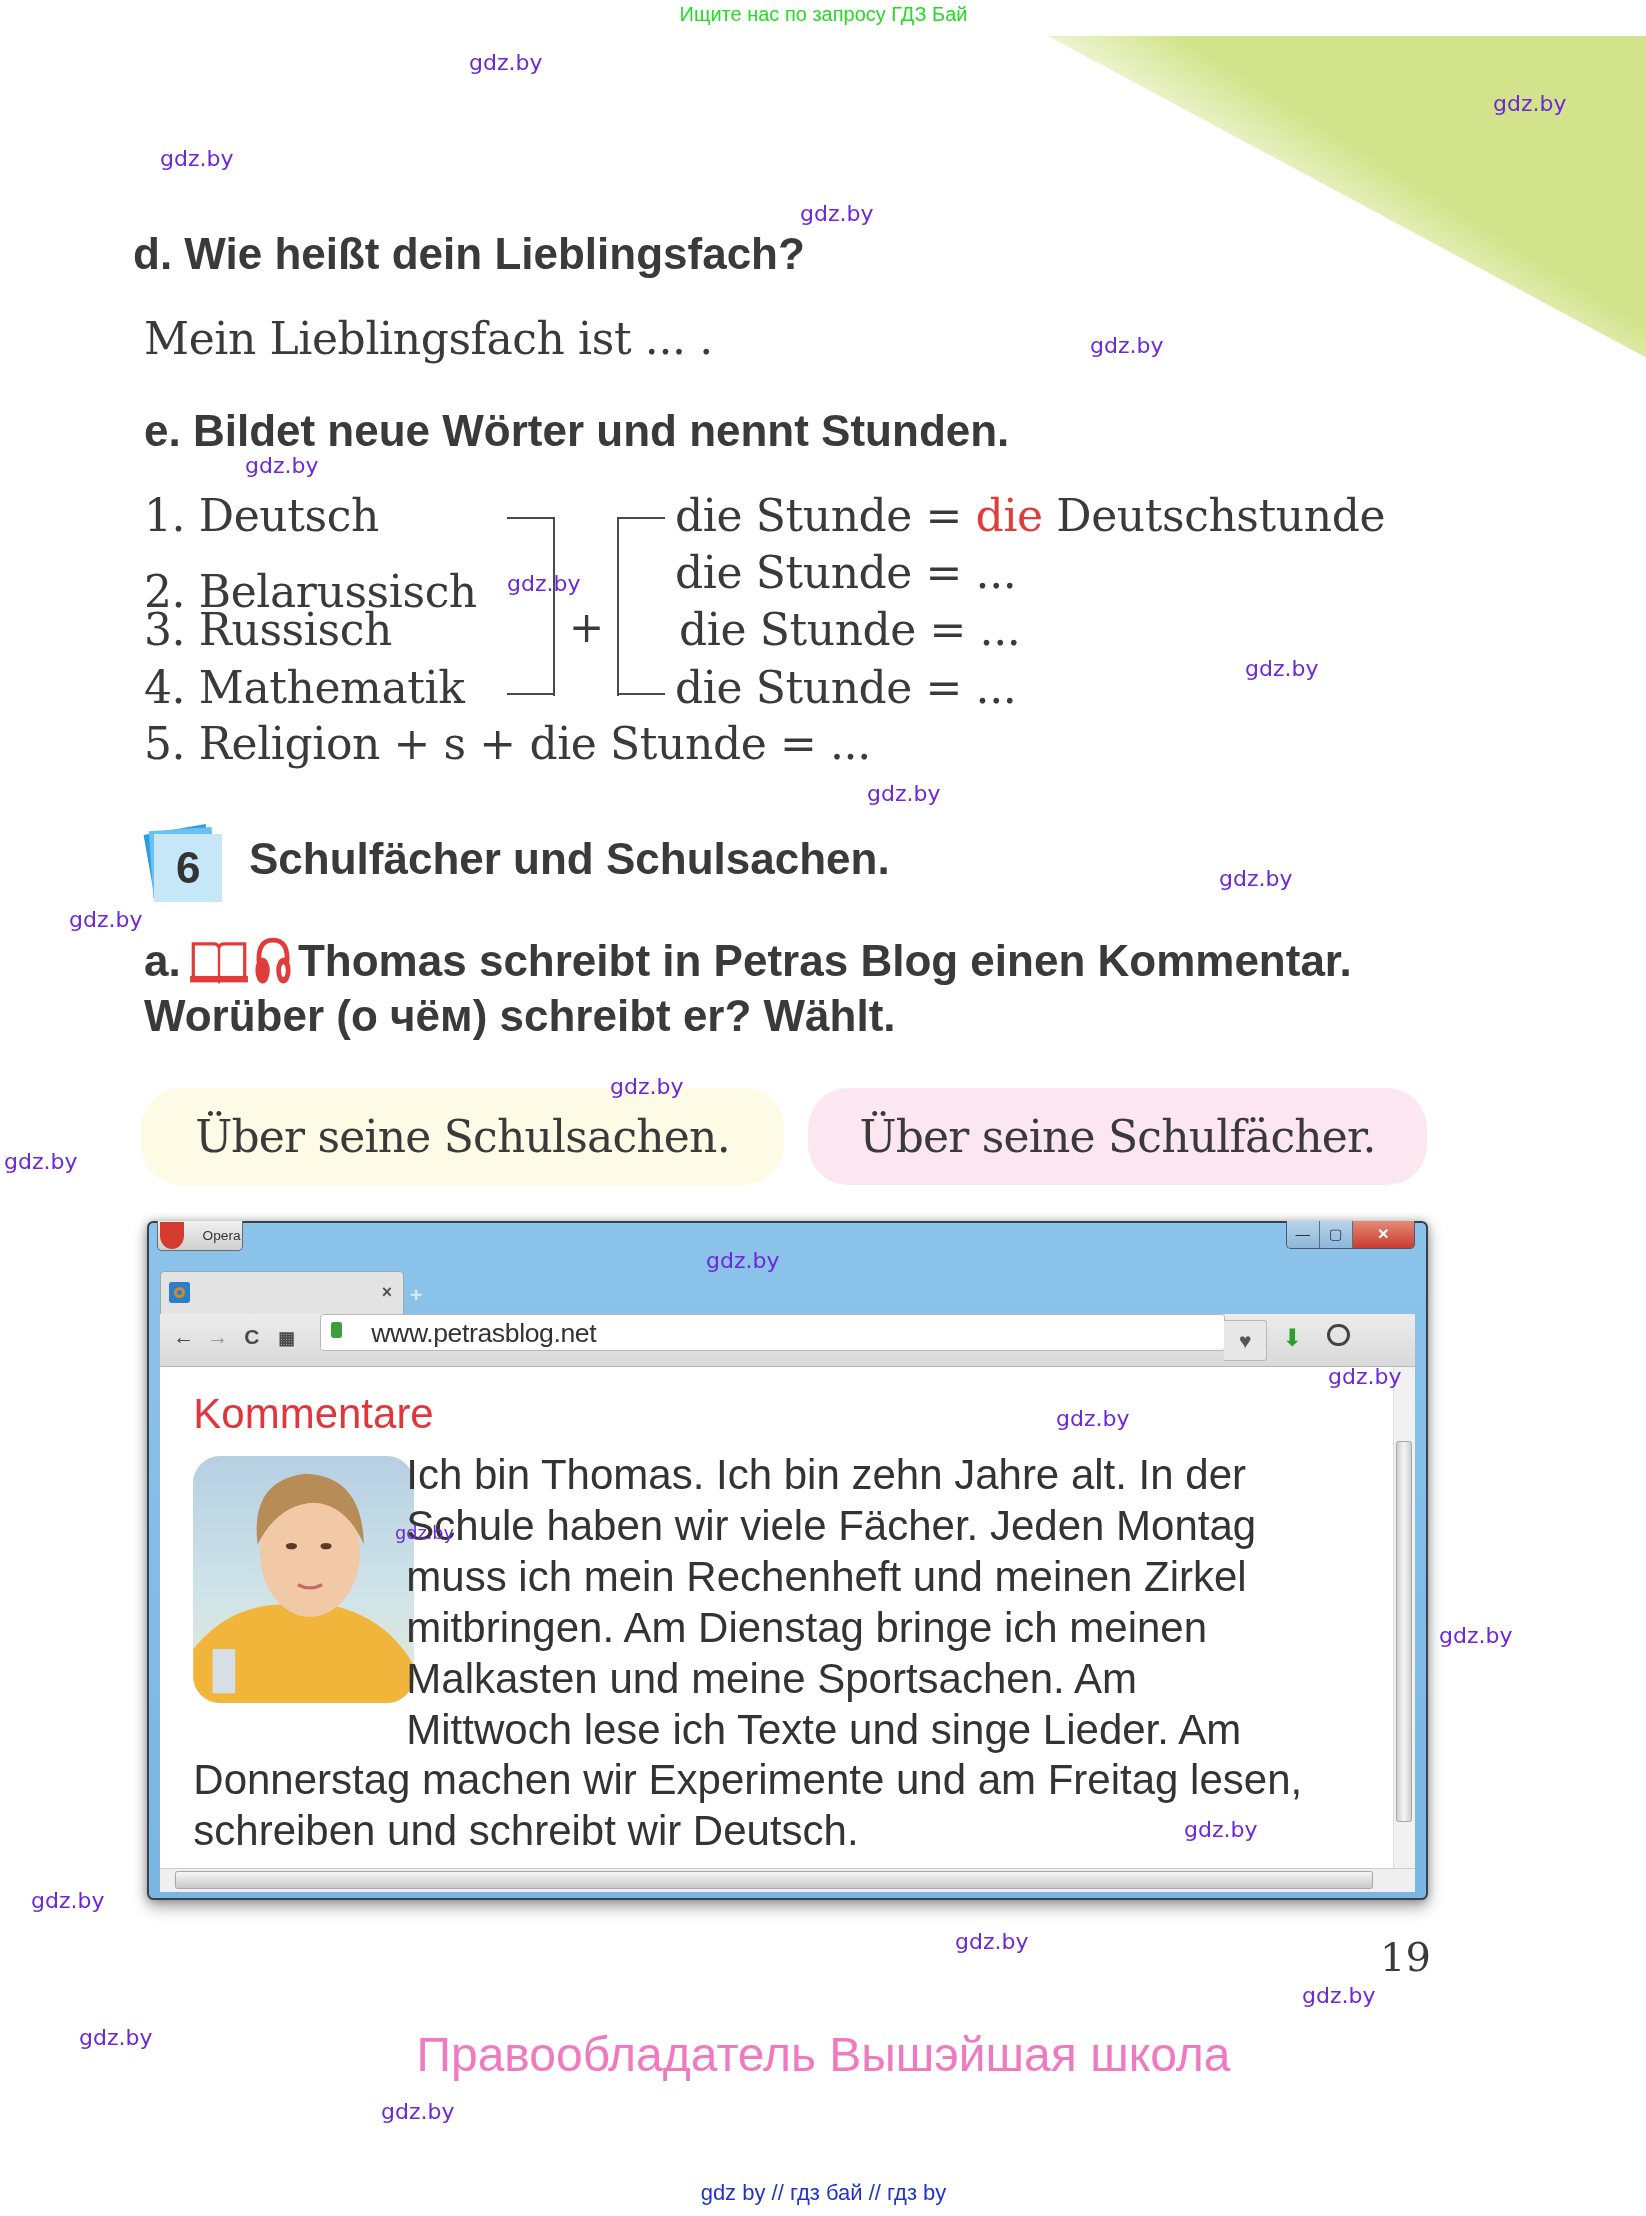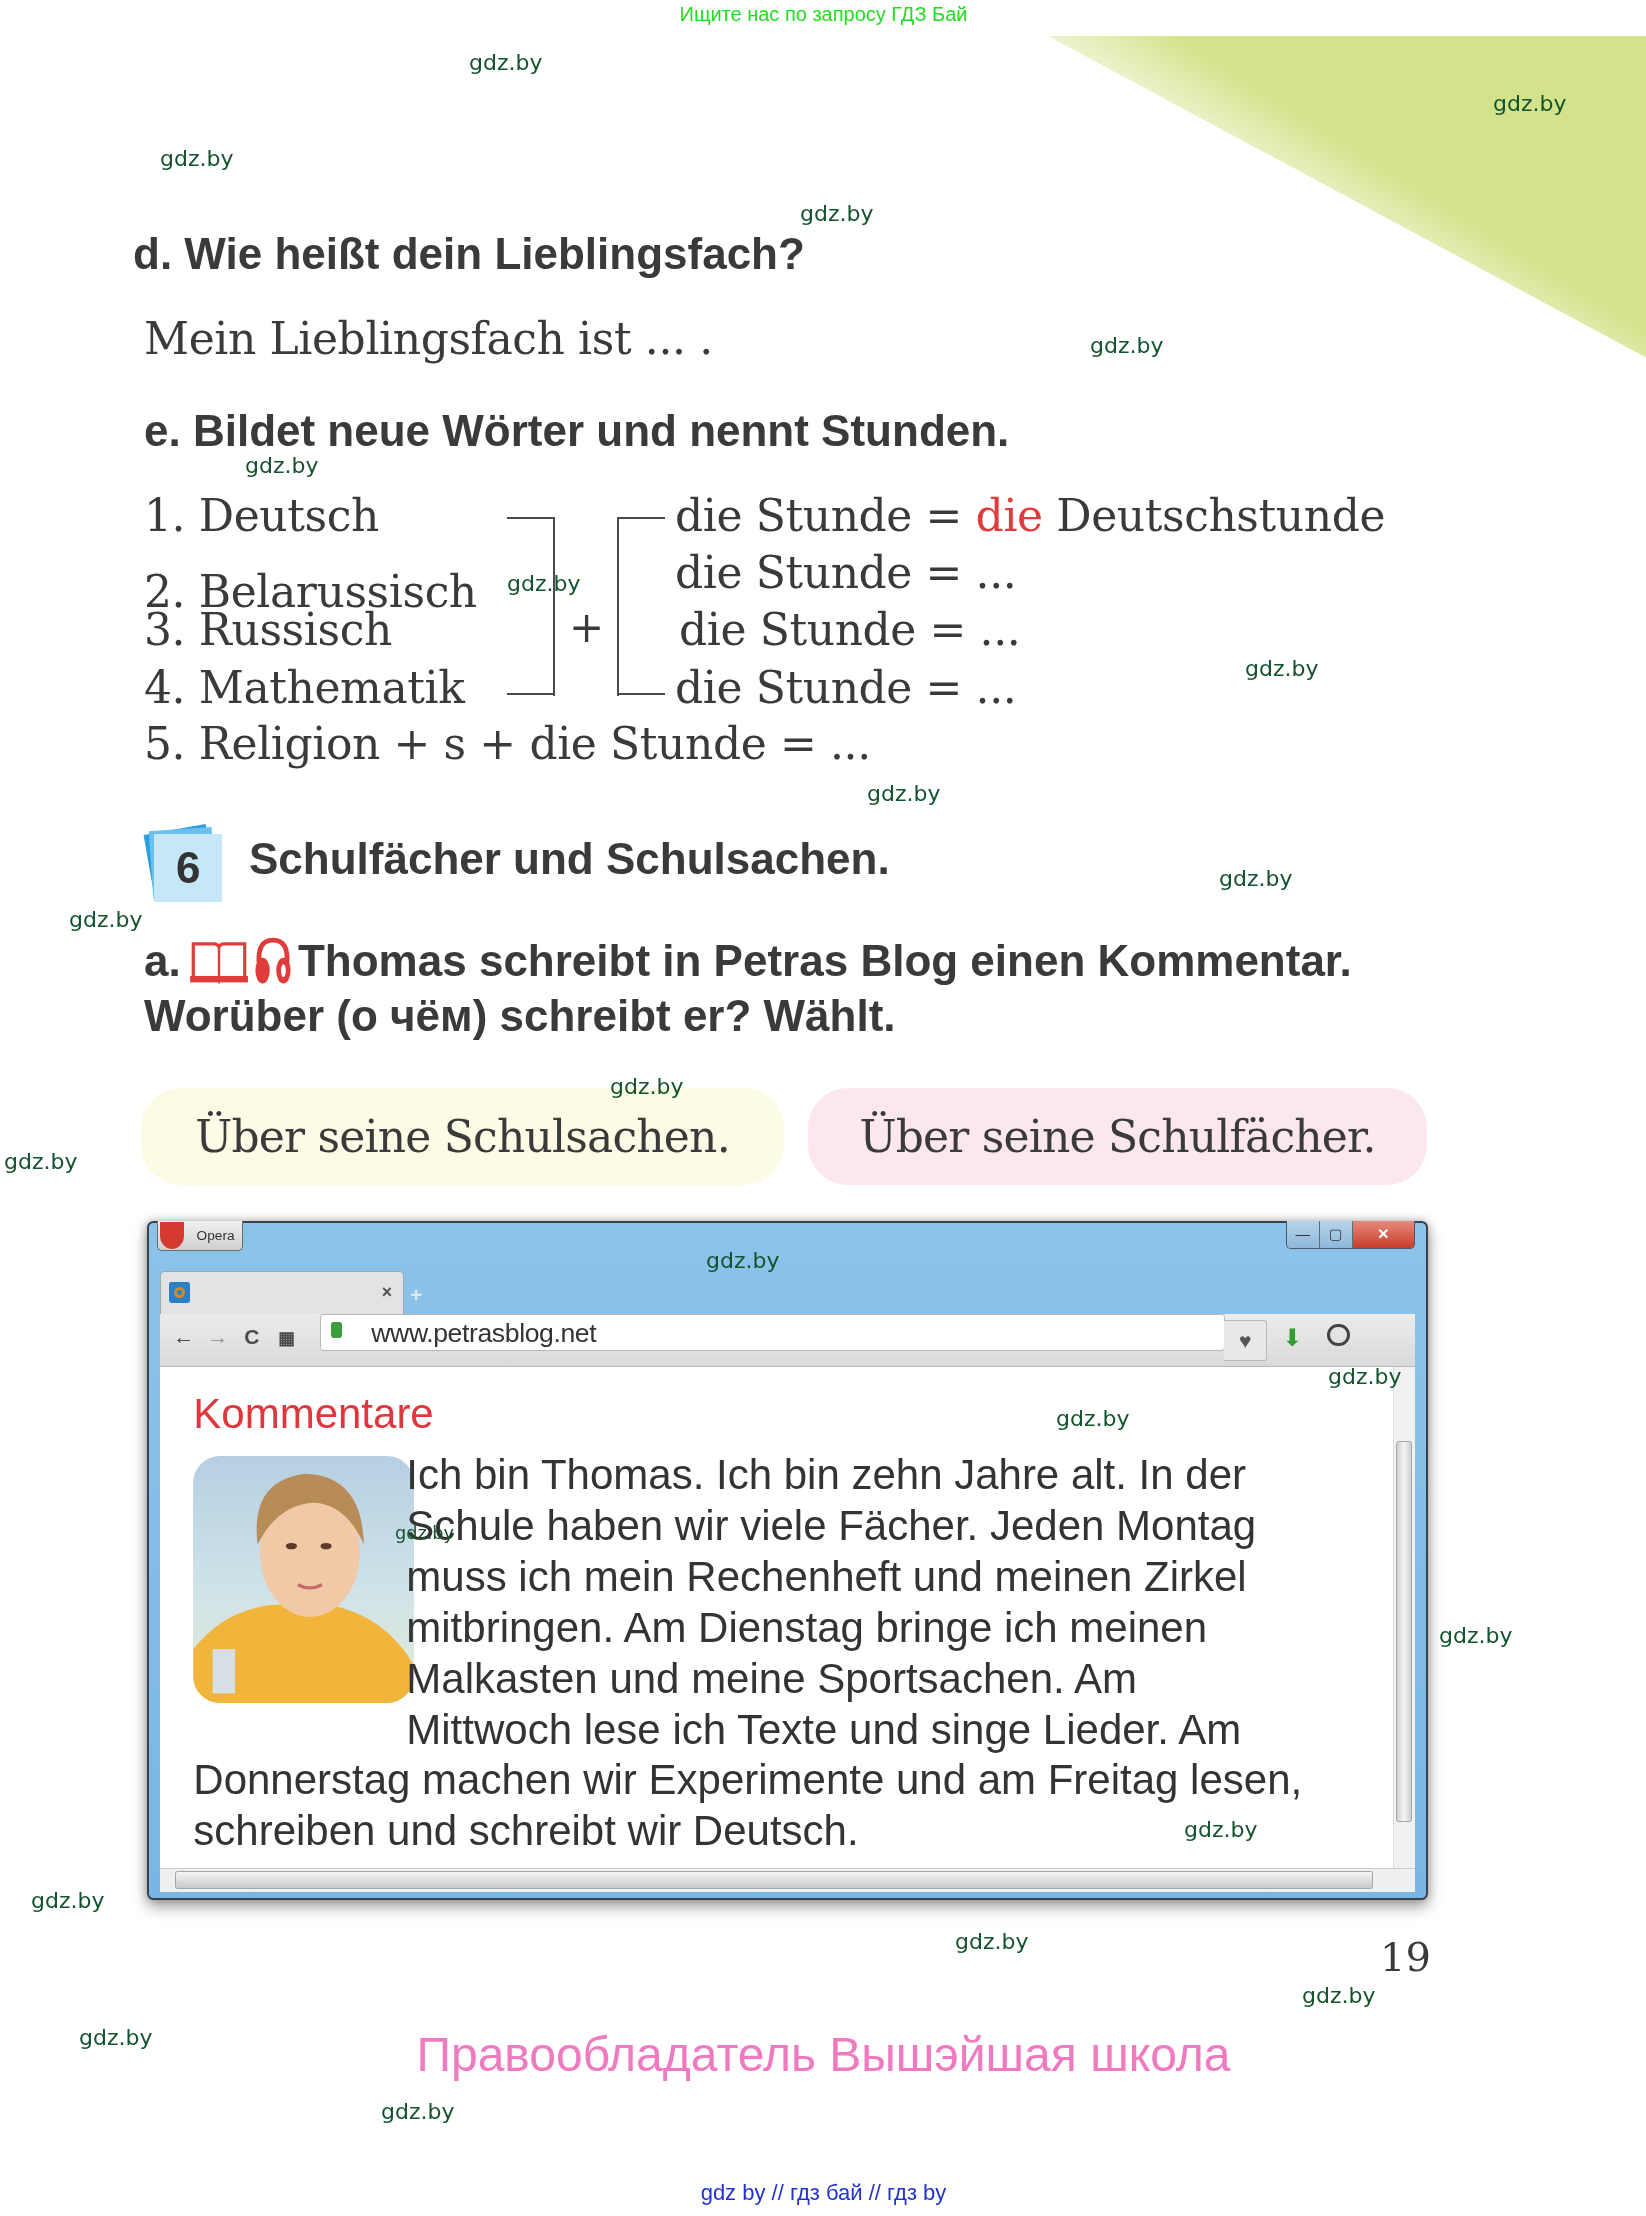--- a/index.html
+++ b/index.html
@@ -8,39 +8,39 @@
     background:#ffffff; color:#3a3a3a;
     font-family:"Liberation Sans", sans-serif;
   }
   .abs { position:absolute; }
   .green-corner {
     position:absolute; left:1048px; top:36px; width:599px; height:322px;
     background: linear-gradient(212deg, #d3e38b 0%, #d3e38b 42%, rgba(211,227,139,0) 62%);
     clip-path: polygon(0 0, 100% 0, 100% 100%);
   }
   .topnote { left:0; width:1647px; top:3.2px; text-align:center; font-size:20px; color:#22dd22; }
-  .wm { position:absolute; font-family:"DejaVu Sans", sans-serif; font-size:22px; color:#14532d; white-space:nowrap; }
+  .wm { position:absolute; font-family:"DejaVu Sans", sans-serif; font-size:22px; color:#6d28d9; white-space:nowrap; }
   .h-bold { font-family:"Liberation Sans", sans-serif; font-weight:bold; font-size:44px; color:#3a3a3a; white-space:nowrap; }
   .serif { font-family:"DejaVu Serif", serif; font-size:44px; color:#3a3a3a; white-space:nowrap; letter-spacing:-0.4px; }
   .red { color:#e03c3c; }
   .bracket-line { position:absolute; background:#4a4a4a; }
   .badge-wrap { position:absolute; left:143px; top:824px; width:81px; height:81px; }
   .badge-back { position:absolute; left:6.4px; top:4.8px; width:63px; height:68px; background:#2a9ee0; transform:rotate(-10deg); }
   .badge-mid { position:absolute; left:8px; top:4.8px; width:63px; height:68px; background:#6cc0ef; transform:rotate(-4deg); }
   .badge-front { position:absolute; left:11.3px; top:9.7px; width:68px; height:68px; background:#c6e7f8; display:flex; align-items:center; justify-content:center; font-family:"Liberation Sans", sans-serif; font-weight:bold; font-size:44px; color:#333; }
   .pill { position:absolute; border-radius:40px; display:flex; align-items:center; justify-content:center; }
   .pill span { font-family:"DejaVu Serif", serif; font-size:44px; color:#3a3a3a; letter-spacing:-0.8px; }
   
   .browser { position:absolute; left:147px; top:1221px; width:1277px; height:675px;
     background:linear-gradient(180deg,#8cc3ea 0%,#7ab6e3 100%);
     border:2.4px solid #3b4148; border-radius:6.4px;
     box-shadow: 0 6.4px 14.5px rgba(0,0,0,0.35), 0 0 8px rgba(0,0,0,0.25); }
   .opera-btn { position:absolute; left:8px; top:-2.4px; width:84px; height:29px; background:linear-gradient(#f1f1f1,#cfcfcf); border:1.6px solid #6c6c6c; border-top:none; border-radius:0 0 4.8px 4.8px; display:flex; align-items:center; }
   .opera-logo { width:24px; height:27px; background:#d43a30; border-radius:0 0 50% 50%; margin-left:1.6px; }
-  .opera-label { font-size:13.7px; color:#333; margin-left:13px; }
+  .opera-label { font-size:13.7px; color:#333; margin-left:19px; }
   .win-btns { position:absolute; right:11.3px; top:-2.4px; display:flex; height:27px; border:0.8px solid #4a5a6a; border-top:none; border-radius:0 0 4.8px 4.8px; overflow:hidden; }
   .win-btn { width:32px; height:27px; background:linear-gradient(#b7d4ea,#8db7d8); border-right:0.8px solid #5a6e80; display:flex; align-items:center; justify-content:center; font-size:14.5px; color:#334; }
   .win-btn.close { width:61px; background:linear-gradient(#e58a7a,#c93c2b); color:#fff; border-right:none; font-weight:bold; }
   .tab { position:absolute; left:11.3px; top:48px; width:242px; height:44px; background:#e3e3e3; border:0.8px solid #9aa; border-bottom:none; border-radius:4.8px 4.8px 0 0; }
   .tab-favicon { position:absolute; left:8px; top:9.7px; width:21px; height:21px; background:#2a7fc8; border-radius:2.4px; display:flex; align-items:center; justify-content:center; }
   .tab-favicon i { display:block; width:11.3px; height:11.3px; border-radius:50%; border:3.2px solid #d08a2a; box-sizing:border-box; }
   .tab-close { position:absolute; right:11.3px; top:9.7px; font-size:17.7px; color:#555; font-weight:bold; }
   .newtab { position:absolute; left:261px; top:60px; font-size:21px; color:#d8e8f4; font-weight:bold; }
   .toolbar { position:absolute; left:11.3px; top:91px; right:11.3px; height:52px; background:linear-gradient(#ececec,#d9d9d9); border-bottom:1.6px solid #b7b7b7; }
   .nav-ico { position:absolute; top:11.3px; font-size:21px; color:#4a4a4a; font-weight:bold; }

